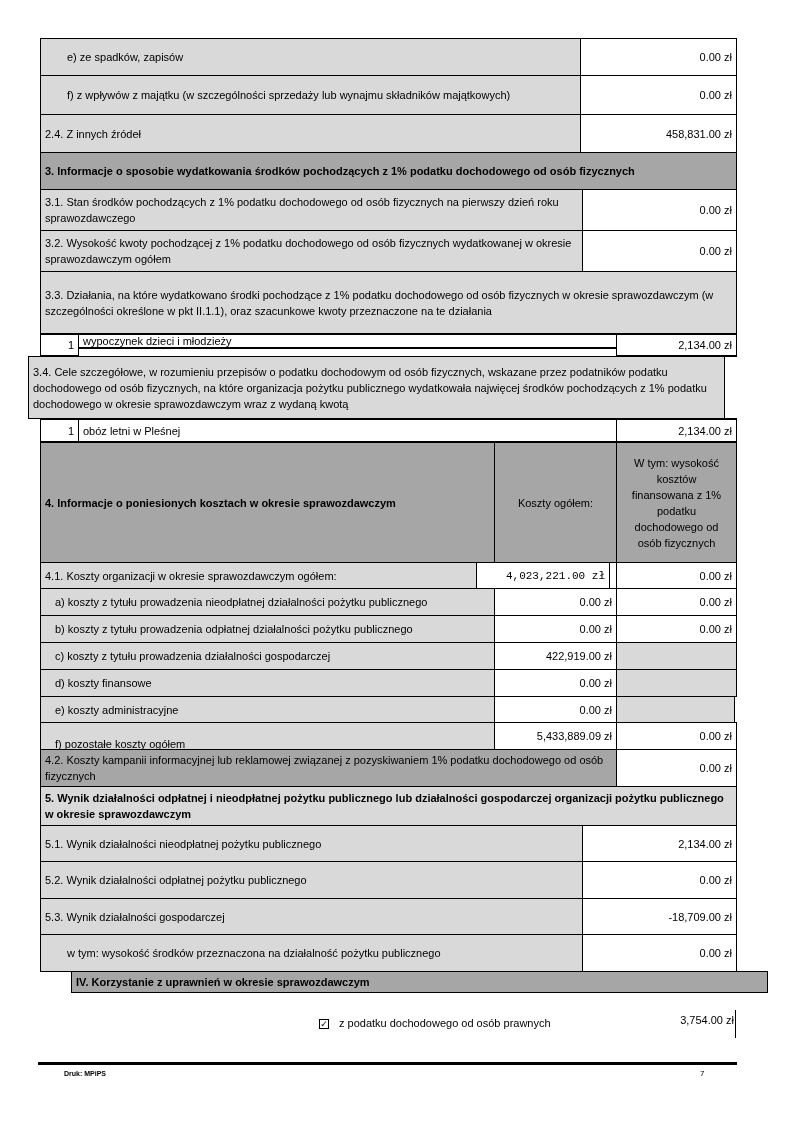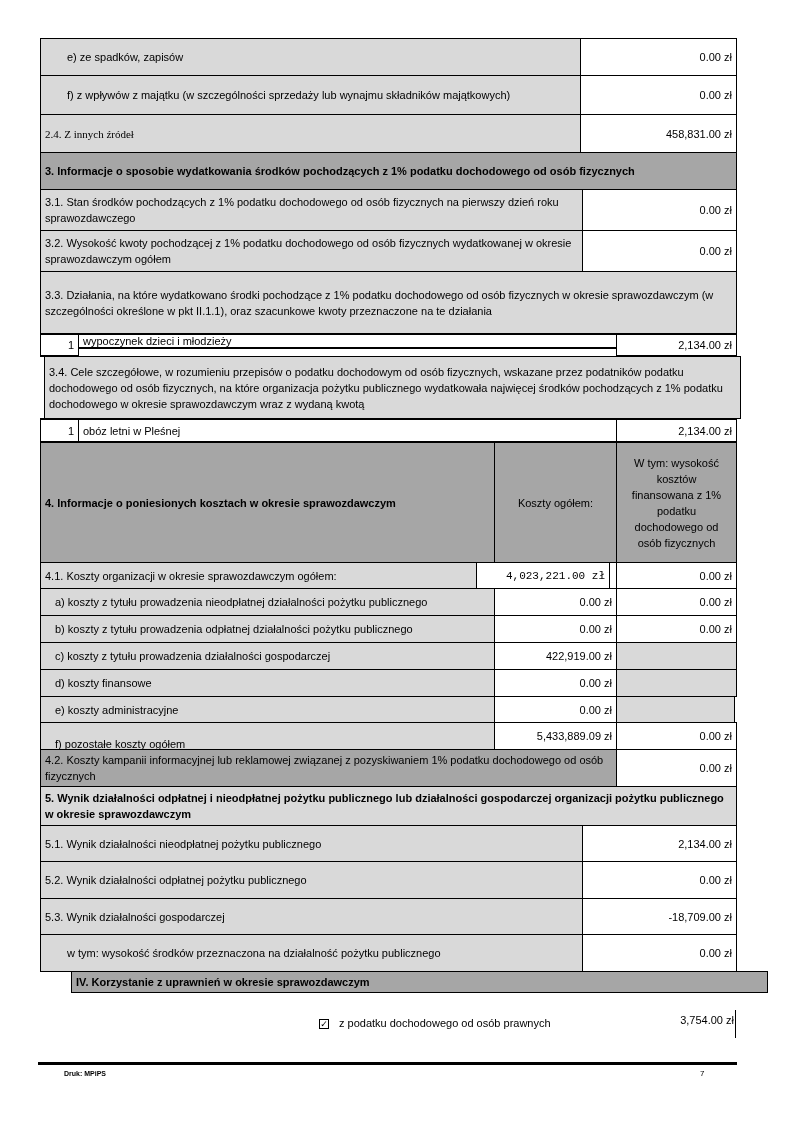--- a/index.html
+++ b/index.html
@@ -25,38 +25,38 @@
 </style>
 </head>
 <body>
 
 <div class="cell g ind" style="left:40px;top:38px;width:541px;height:38px;">e) ze spadków, zapisów</div>
 <div class="cell w r" style="left:580px;top:38px;width:157px;height:38px;">0.00 zł</div>
 
 <div class="cell g ind" style="left:40px;top:75px;width:541px;height:40px;">f) z wpływów z majątku (w szczególności sprzedaży lub wynajmu składników majątkowych)</div>
 <div class="cell w r" style="left:580px;top:75px;width:157px;height:40px;">0.00 zł</div>
 
-<div class="cell g" style="left:40px;top:114px;width:541px;height:39px;font-family:Liberation Serif, serif;">2.4. Z innych źródeł</div>
+<div class="cell g" style="left:40px;top:114px;width:541px;height:39px;">2.4. Z innych źródeł</div>
 <div class="cell w r" style="left:580px;top:114px;width:157px;height:39px;">458,831.00 zł</div>
 
 <div class="cell dg b" style="left:40px;top:152px;width:697px;height:38px;">3. Informacje o sposobie wydatkowania środków pochodzących z 1% podatku dochodowego od osób fizycznych</div>
 
 <div class="cell g" style="left:40px;top:189px;width:543px;height:42px;">3.1. Stan środków pochodzących z 1% podatku dochodowego od osób fizycznych na pierwszy dzień roku sprawozdawczego</div>
 <div class="cell w r" style="left:582px;top:189px;width:155px;height:42px;">0.00 zł</div>
 
 <div class="cell g" style="left:40px;top:230px;width:543px;height:42px;">3.2. Wysokość kwoty pochodzącej z 1% podatku dochodowego od osób fizycznych wydatkowanej w okresie sprawozdawczym ogółem</div>
 <div class="cell w r" style="left:582px;top:230px;width:155px;height:42px;">0.00 zł</div>
 
 <div class="cell g" style="left:40px;top:271px;width:697px;height:63px;">3.3. Działania, na które wydatkowano środki pochodzące z 1% podatku dochodowego od osób fizycznych w okresie sprawozdawczym (w szczególności określone w pkt II.1.1), oraz szacunkowe kwoty przeznaczone na te działania</div>
 
 <div class="cell w r thick-top thick-bot" style="left:40px;top:333px;width:39px;height:24px;">1</div>
 <div class="cell w thick-top thick-bot" style="left:78px;top:333px;width:539px;height:16px;">wypoczynek dzieci i młodzieży</div>
 <div class="cell w r thick-top thick-bot" style="left:616px;top:333px;width:121px;height:24px;">2,134.00 zł</div>
 
-<div class="cell g" style="left:44px;top:356px;width:697px;height:63px;">3.4. Cele szczegółowe, w rozumieniu przepisów o podatku dochodowym od osób fizycznych, wskazane przez podatników podatku dochodowego od osób fizycznych, na które organizacja pożytku publicznego wydatkowała najwięcej środków pochodzących z 1% podatku dochodowego w okresie sprawozdawczym wraz z wydaną kwotą</div>
+<div class="cell g" style="left:28px;top:356px;width:697px;height:63px;">3.4. Cele szczegółowe, w rozumieniu przepisów o podatku dochodowym od osób fizycznych, wskazane przez podatników podatku dochodowego od osób fizycznych, na które organizacja pożytku publicznego wydatkowała najwięcej środków pochodzących z 1% podatku dochodowego w okresie sprawozdawczym wraz z wydaną kwotą</div>
 
 <div class="cell w r thick-top thick-bot" style="left:40px;top:418px;width:39px;height:25px;">1</div>
 <div class="cell w thick-top thick-bot" style="left:78px;top:418px;width:539px;height:25px;">obóz letni w Pleśnej</div>
 <div class="cell w r thick-top thick-bot" style="left:616px;top:418px;width:121px;height:25px;">2,134.00 zł</div>
 
 <div class="cell dg b" style="left:40px;top:442px;width:455px;height:121px;">4. Informacje o poniesionych kosztach w okresie sprawozdawczym</div>
 <div class="cell dg c" style="left:494px;top:442px;width:123px;height:121px;">Koszty ogółem:</div>
 <div class="cell dg c" style="left:616px;top:442px;width:121px;height:121px;padding:0 8px;">W tym: wysokość kosztów finansowana z 1% podatku dochodowego od osób fizycznych</div>
 
 <div class="cell g" style="left:40px;top:562px;width:455px;height:27px;">4.1. Koszty organizacji w okresie sprawozdawczym ogółem:</div>

